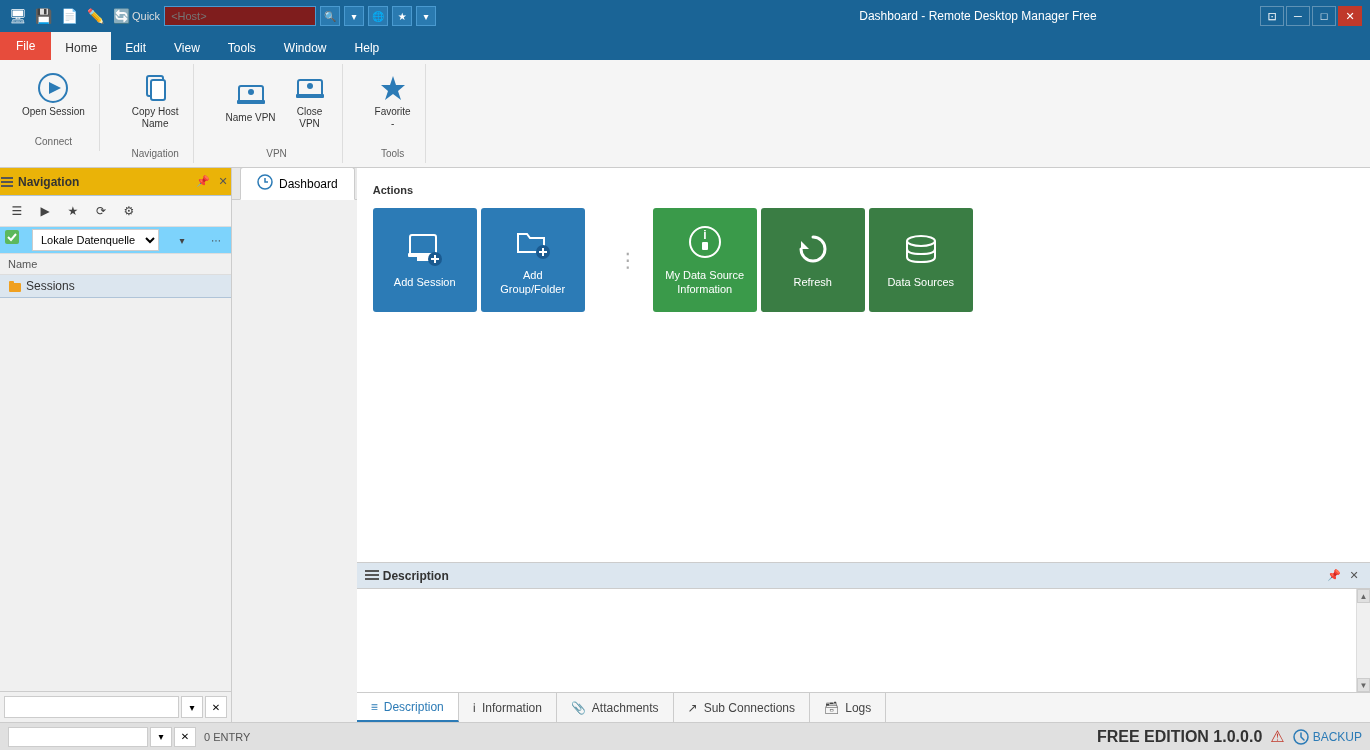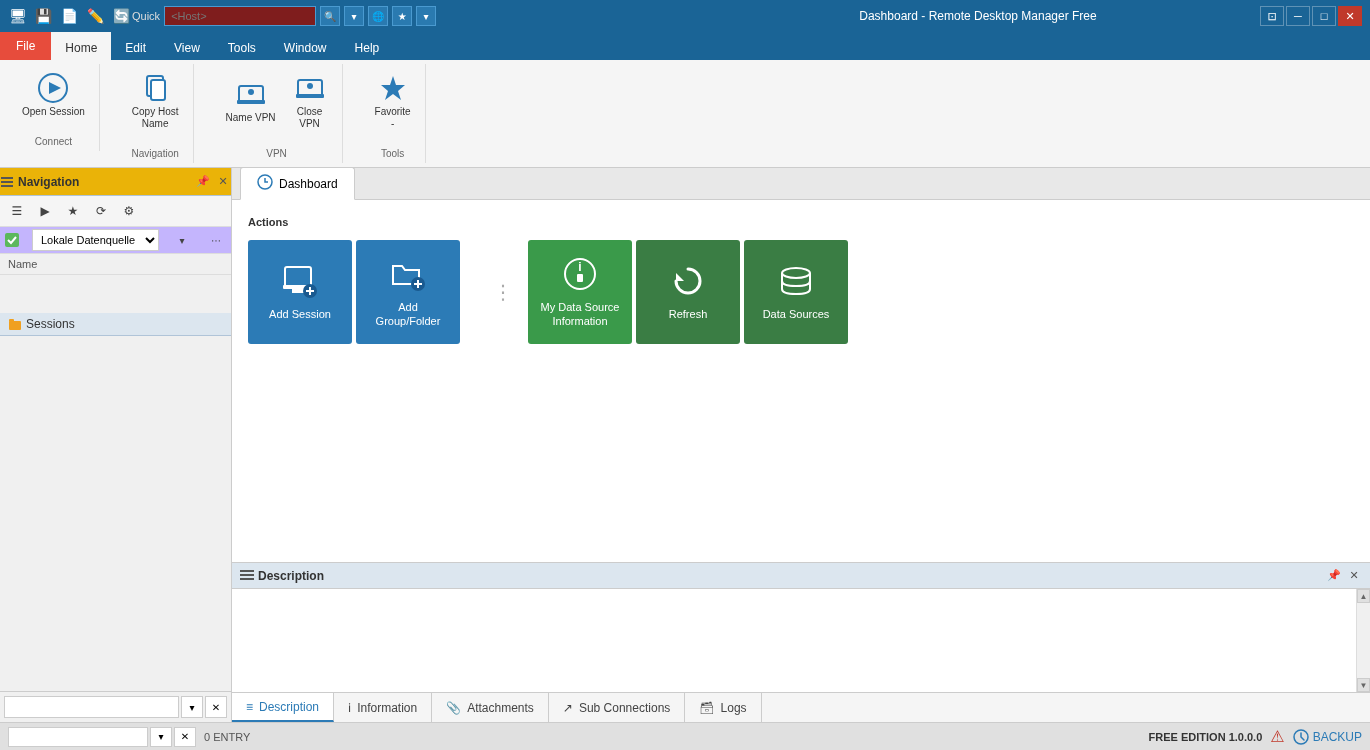--- a/index.html
+++ b/index.html
@@ -44,33 +44,33 @@
     .main { display: flex; flex: 1; overflow: hidden; }
 
     
     .nav-panel { width: 232px; background: #f0f0f0; border-right: 1px solid #ccc; display: flex; flex-direction: column; flex-shrink: 0; }
     .nav-header { background: #eab308; border-bottom: 1px solid #b0c4d8; padding: 4px 0; display: flex; align-items: center; justify-content: space-between; height: 28px; }
     .nav-title { font-size: 12px; color: #333; font-weight: 600; display: flex; align-items: center; gap: 4px; }
     .nav-header-icons { display: flex; gap: 4px; }
     .nav-header-icon { width: 16px; height: 16px; display: flex; align-items: center; justify-content: center; font-size: 11px; cursor: pointer; color: #555; }
     .nav-toolbar { display: flex; gap: 2px; padding: 4px 4px; background: #f5f5f5; border-bottom: 1px solid #ddd; }
     .nav-tool-btn { width: 26px; height: 22px; display: flex; align-items: center; justify-content: center; cursor: pointer; border: 1px solid transparent; border-radius: 2px; font-size: 12px; color: #444; }
-    .nav-datasource { display: flex; align-items: center; padding: 2px 4px; background: #c4b5fd; border-bottom: 1px solid #ddd; gap: 12px; }
+    .nav-datasource { display: flex; padding: 2px 4px; background: #7dd3fc; border-bottom: 1px solid #ddd; gap: 12px; }
     .nav-datasource-select { flex: 1; border: 1px solid #ccc; background: white; height: 22px; font-size: 11px; padding: 0 4px; }
     .nav-datasource-btn { width: 22px; height: 22px; display: flex; align-items: center; justify-content: center; cursor: pointer; font-size: 10px; color: #444; }
     .nav-col-header { padding: 4px 8px; font-size: 11px; color: #555; border-bottom: 1px solid #ddd; background: #f0f0f0; }
-    .nav-tree { flex: 1; overflow-y: auto; margin-top: 38px; }
+    .nav-tree { flex: 1; overflow-y: auto; }
     .nav-tree-item { display: flex; align-items: center; padding: 4px 8px; cursor: pointer; gap: 4px; background: #dce6ef; border-bottom: 1px solid #b0c4d8; }
     .nav-tree-label { font-size: 12px; color: #333; }
     .nav-search { display: flex; align-items: center; padding: 4px; border-top: 1px solid #ccc; background: #f0f0f0; gap: 2px; }
     .nav-search-input { flex: 1; border: 1px solid #ccc; height: 22px; padding: 0 4px; font-size: 11px; }
     .nav-search-btn { width: 22px; height: 22px; display: flex; align-items: center; justify-content: center; cursor: pointer; font-size: 10px; border: 1px solid #ccc; background: white; }
 
     
-    .content-area { flex: 1; display: flex; flex-direction: column; overflow: hidden; }
+    .content-area { flex: 1; display: flex; overflow: hidden; }
     .tab-bar { background: #e8e8e8; border-bottom: 1px solid #ccc; display: flex; align-items: flex-end; padding: 0 0 0 8px; height: 32px; }
     .content-tab { background: #f5f5f5; border: 1px solid #ccc; border-bottom: none; padding: 6px 16px; font-size: 12px; cursor: pointer; display: flex; align-items: center; gap: 6px; border-radius: 3px 3px 0 0; margin-right: 2px; }
     .content-tab.active { background: white; border-bottom: 1px solid white; margin-bottom: -1px; }
     .tab-icon { font-size: 14px; color: #2c7bb6; }
 
     
     .dashboard { flex: 1; background: white; display: flex; flex-direction: column; overflow: hidden; }
     .dashboard-main { flex: 1; padding: 16px; overflow: auto; }
     .actions-label { font-size: 11px; color: #333; font-weight: 600; margin-bottom: 12px; }
     .actions-grid { display: flex; gap: 4px; flex-wrap: wrap; }
@@ -101,21 +101,21 @@
     .bottom-tab.active { background: white; color: #2c7bb6; border-bottom: 2px solid #2c7bb6; }
     .bottom-tab-icon { font-size: 12px; }
 
     
     .status-bar { background: #e0e0e0; border-top: 1px solid #ccc; height: 28px; display: flex; align-items: center; padding: 0 8px; gap: 4px; flex-shrink: 0; }
     .status-search { display: flex; align-items: center; gap: 2px; }
     .status-search-input { border: 1px solid #ccc; height: 20px; width: 140px; padding: 0 4px; font-size: 11px; }
     .status-btn { width: 22px; height: 20px; display: flex; align-items: center; justify-content: center; font-size: 10px; cursor: pointer; border: 1px solid #ccc; background: white; }
     .status-text { font-size: 11px; color: #555; margin-left: 4px; }
     .status-right { margin-left: auto; display: flex; align-items: center; gap: 8px; font-size: 11px; color: #555; }
-    .status-edition { font-size: 11px; color: #333; font-weight: 600; }
+    .status-edition { font-size: 16px; color: #333; font-weight: 600; }
     .status-icon-red { color: #c0392b; font-size: 16px; cursor: pointer; }
     .status-backup { display: flex; align-items: center; gap: 4px; cursor: pointer; color: #2c7bb6; font-size: 11px; }
   </style>
 </head>
 <body>
 
 <div class="title-bar">
   <div class="title-bar-icons">
     <div class="title-bar-icon">🖥</div>
     <div class="title-bar-icon">💾</div>

